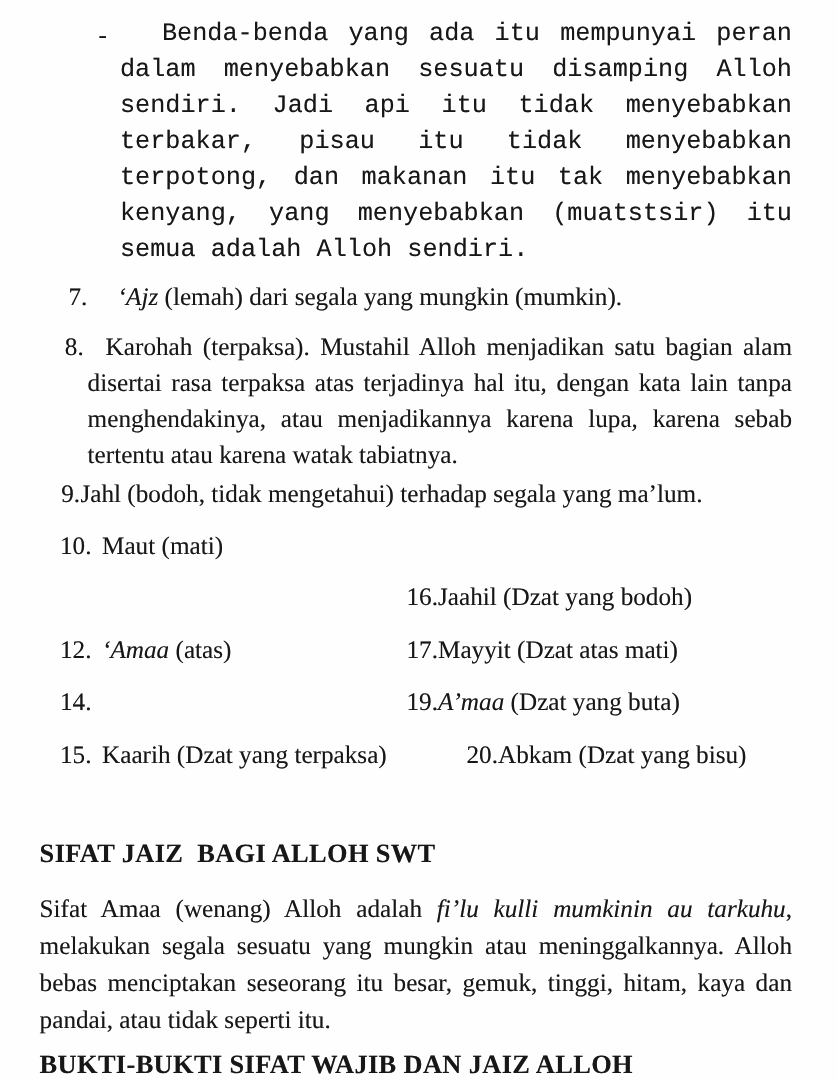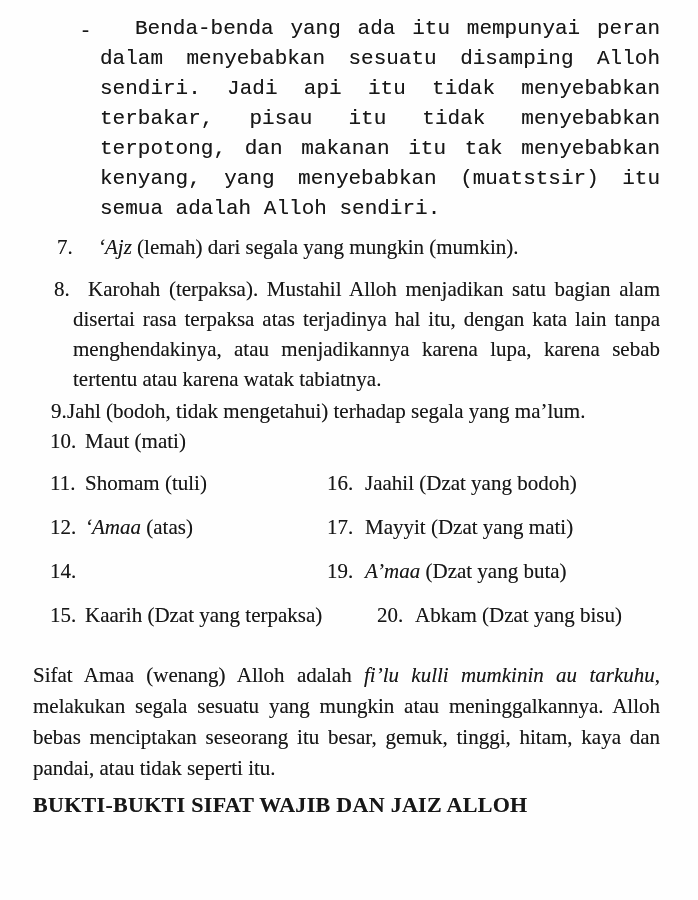--- a/index.html
+++ b/index.html
@@ -29,34 +29,34 @@
   .item .num { position: absolute; top: 0; }
   .item-7  { margin-top: 8px;  }
   .item-7  .num { left: 24px; }
   .item-7  .txt { margin-left: 65px; }
   .item-8  { margin-top: 12px; }
   .item-8  .num { left: 21px; }
   .item-8  .txt { margin-left: 40px; text-indent: 15px; text-align: justify; }
   .item-9  { margin-top: 2px;  }
   .item-9  .num { left: 18px; }
   .item-9  .txt { margin-left: 34px; }
-  .item-10 { }
+  .item-10 { margin-top: 14px; }
   .item-10 .num { left: 17px; }
   .item-10 .txt { margin-left: 52px; }
 
   
   .grid { margin-top: 12px; }
   .row { position: relative; height: 44px; }
   .cell-left  { position: absolute; left: 17px; top: 0; display: flex; }
   .cell-left .num  { width: 35px; flex: none; }
   .cell-right { position: absolute; top: 0; display: flex; }
   .row:nth-child(-n+3) .cell-right { left: 294px; }
   .row:nth-child(4)    .cell-right { left: 344px; }
   .row:nth-child(5)    .cell-right { left: 341px; }
-  .cell-right .num { width: 38px; flex: none; }
+  .cell-right .num { width: 38px; flex: none; text-align: right; }
 
   
   .h {
     font-size: 22px; font-weight: bold; letter-spacing: 0.3px;
     line-height: 30px; white-space: pre-wrap;
   }
   .h-jaiz  { margin-top: 38px; }
   .para-jaiz { margin-top: 16px; text-align: justify; line-height: 31px; }
   .h-bukti { margin-top: 6px; }
 
@@ -88,38 +88,34 @@
   </div>
 
   <div class="item item-10">
     <span class="num">10.</span>
     <p class="txt"><span>Maut (mati)</span></p>
   </div>
 
   <div class="grid">
 
     <div class="row">
-      <div class="cell-left">
-        <span class="num">11.</span>
-        <p class="txt"><span>Shomam (tuli)</span></p>
-      </div>
       <div class="cell-right">
         <span class="num">16.</span>
         <p class="txt"><span>Jaahil (Dzat yang bodoh)</span></p>
       </div>
     </div>
 
     <div class="row">
       <div class="cell-left">
         <span class="num">12.</span>
         <p class="txt"><span class="italic">‘Amaa</span><span> (atas)</span></p>
       </div>
       <div class="cell-right">
         <span class="num">17.</span>
-        <p class="txt"><span>Mayyit (Dzat yang mati)</span></p>
+        <p class="txt"><span>Mayyit (Dzat atas mati)</span></p>
       </div>
     </div>
 
 
     <div class="row">
       <div class="cell-left">
         <span class="num">14.</span>
       </div>
       <div class="cell-right">
         <span class="num">19.</span>
@@ -133,18 +129,19 @@
         <p class="txt"><span>Kaarih (Dzat yang terpaksa)</span></p>
       </div>
       <div class="cell-right">
         <span class="num">20.</span>
         <p class="txt"><span>Abkam (Dzat yang bisu)</span></p>
       </div>
     </div>
 
   </div>
 
+  <h2 class="h h-jaiz">SIFAT JAIZ  BAGI ALLOH SWT</h2>
 
   <p class="para-jaiz"><span>Sifat Amaa (wenang) Alloh adalah </span><span class="italic">fi’lu kulli mumkinin au tarkuhu</span><span>, melakukan segala sesuatu yang mungkin atau meninggalkannya. Alloh bebas menciptakan seseorang itu besar, gemuk, tinggi, hitam, kaya dan pandai, atau tidak seperti itu.</span></p>
 
   <h2 class="h h-bukti">BUKTI-BUKTI SIFAT WAJIB DAN JAIZ ALLOH</h2>
 
 </div>
 
 </body></html>

